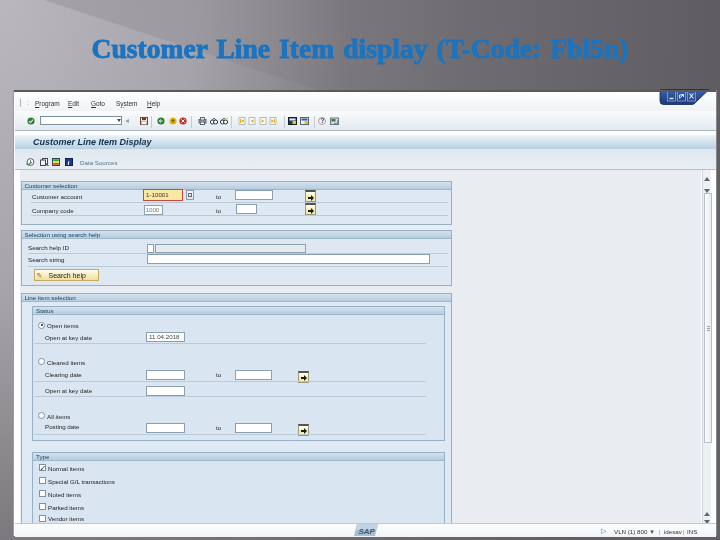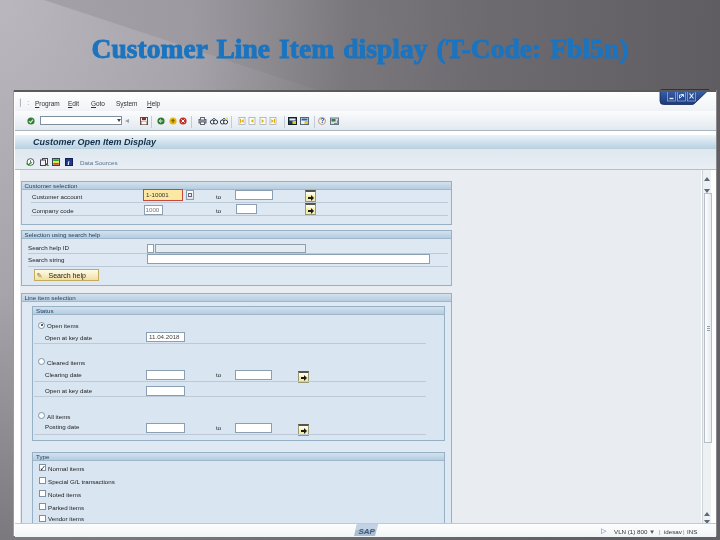--- a/index.html
+++ b/index.html
@@ -152,21 +152,21 @@
           <text x="2.2" y="6.4" font-size="7" fill="#1b4fa0" font-family="Liberation Sans" font-weight="bold">?</text>
         </svg>
     <svg class="icon" style="left:315px;top:27px;" width="9" height="8">
           <rect x="0.5" y="1" width="8" height="6.5" fill="#d8dde2" stroke="#678"></rect>
           <rect x="1.5" y="2" width="4" height="2.5" fill="#3a7d3a"></rect>
           <path d="M4 6.5 L7.5 6.5 L7.5 3.5" stroke="#b8860b" fill="none"></path>
         </svg>
   </div>
 
   <div class="titleband">
-        <div class="t">Customer Open Item Display</div>
+        <div class="t">Customer Line Item Display</div>
       </div>
 
   <div class="appbar"></div>
   <div id="app-icons">
     <svg class="icon" style="left:11px;top:68px;" width="9" height="8">
           <circle cx="4.5" cy="4" r="3.4" fill="#fff" stroke="#334" stroke-width="0.8"></circle>
           <path d="M4.5 2.2 V4 L6 5" stroke="#334" stroke-width="0.7" fill="none"></path>
           <path d="M0.5 5.5 L2.5 7 L5 4.5" stroke="#2e8b2e" stroke-width="1.2" fill="none"></path>
         </svg>
     <svg class="icon" style="left:24.5px;top:68px;" width="9" height="8">

